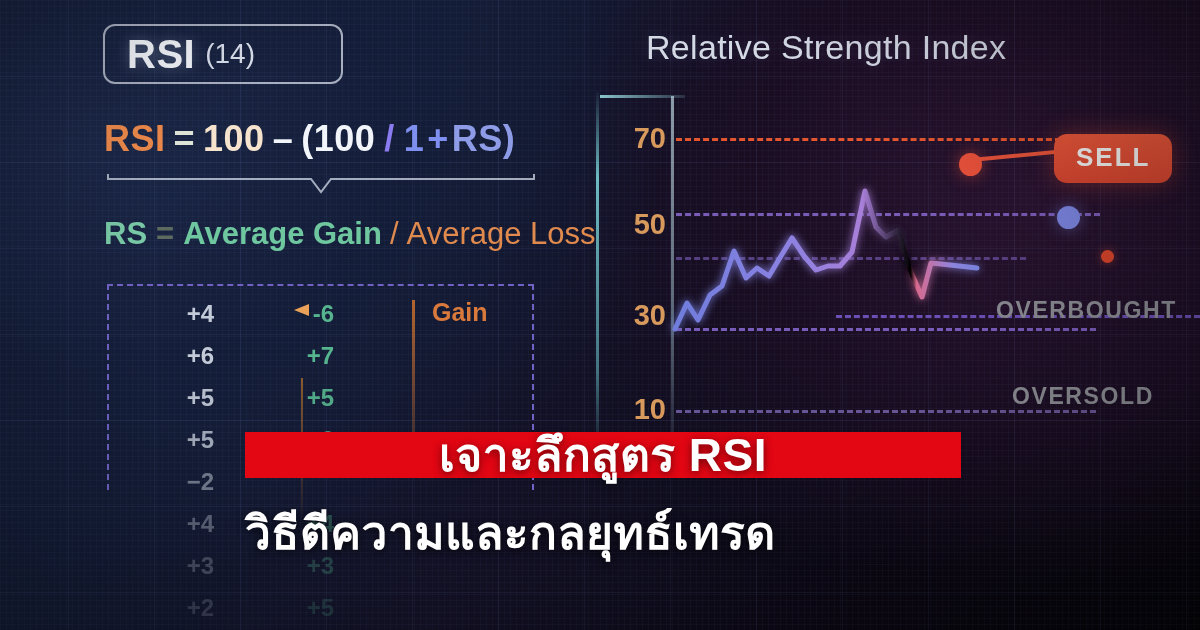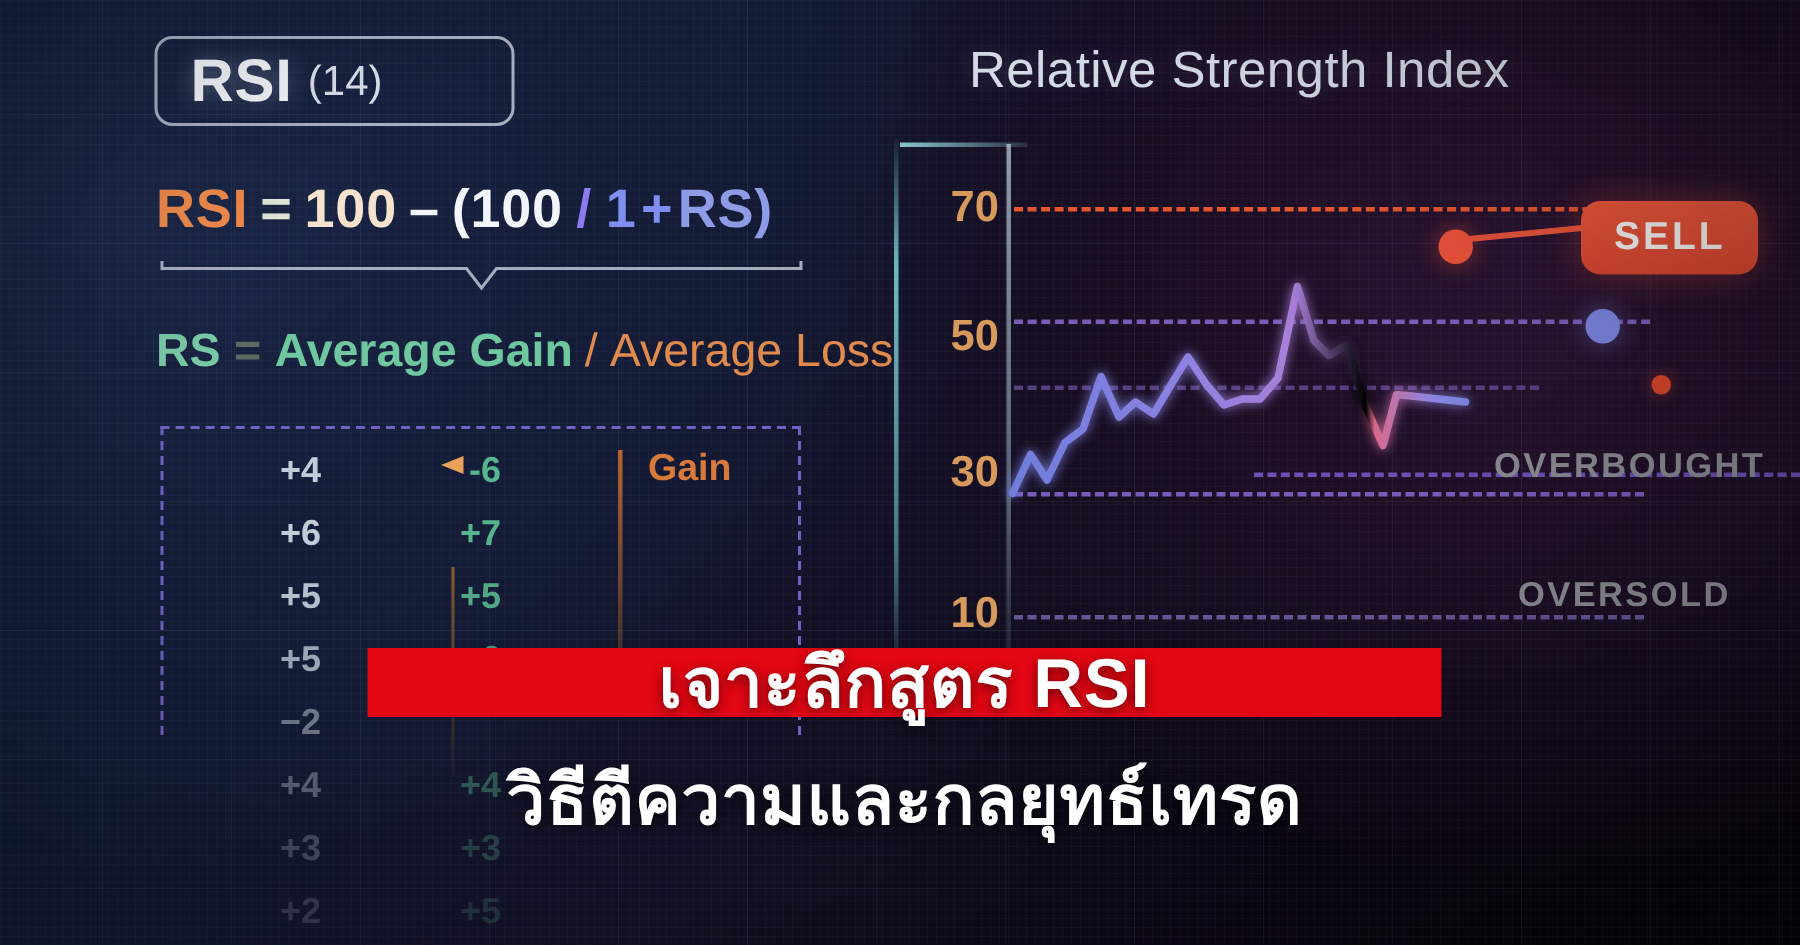--- a/index.html
+++ b/index.html
@@ -201,21 +201,21 @@
   }
   .head1 {
     position: absolute; left: 245px; top: 418px;
     width: 716px; text-align: center;
     font-size: 46px; font-weight: bold; color: #ffffff;
     letter-spacing: 0.5px;
     text-shadow: 0 2px 8px rgba(0,0,0,0.55);
   }
   .head2 {
     position: absolute; left: 245px; top: 496px;
-    width: 716px; text-align: center;
+    width: 716px; text-align: left;
     font-size: 46px; font-weight: bold; color: #ffffff;
     letter-spacing: 0.5px;
     text-shadow: 0 2px 10px rgba(0,0,0,0.75);
   }
 </style>
 </head>
 <body>
 
 <div id="stage">
 

